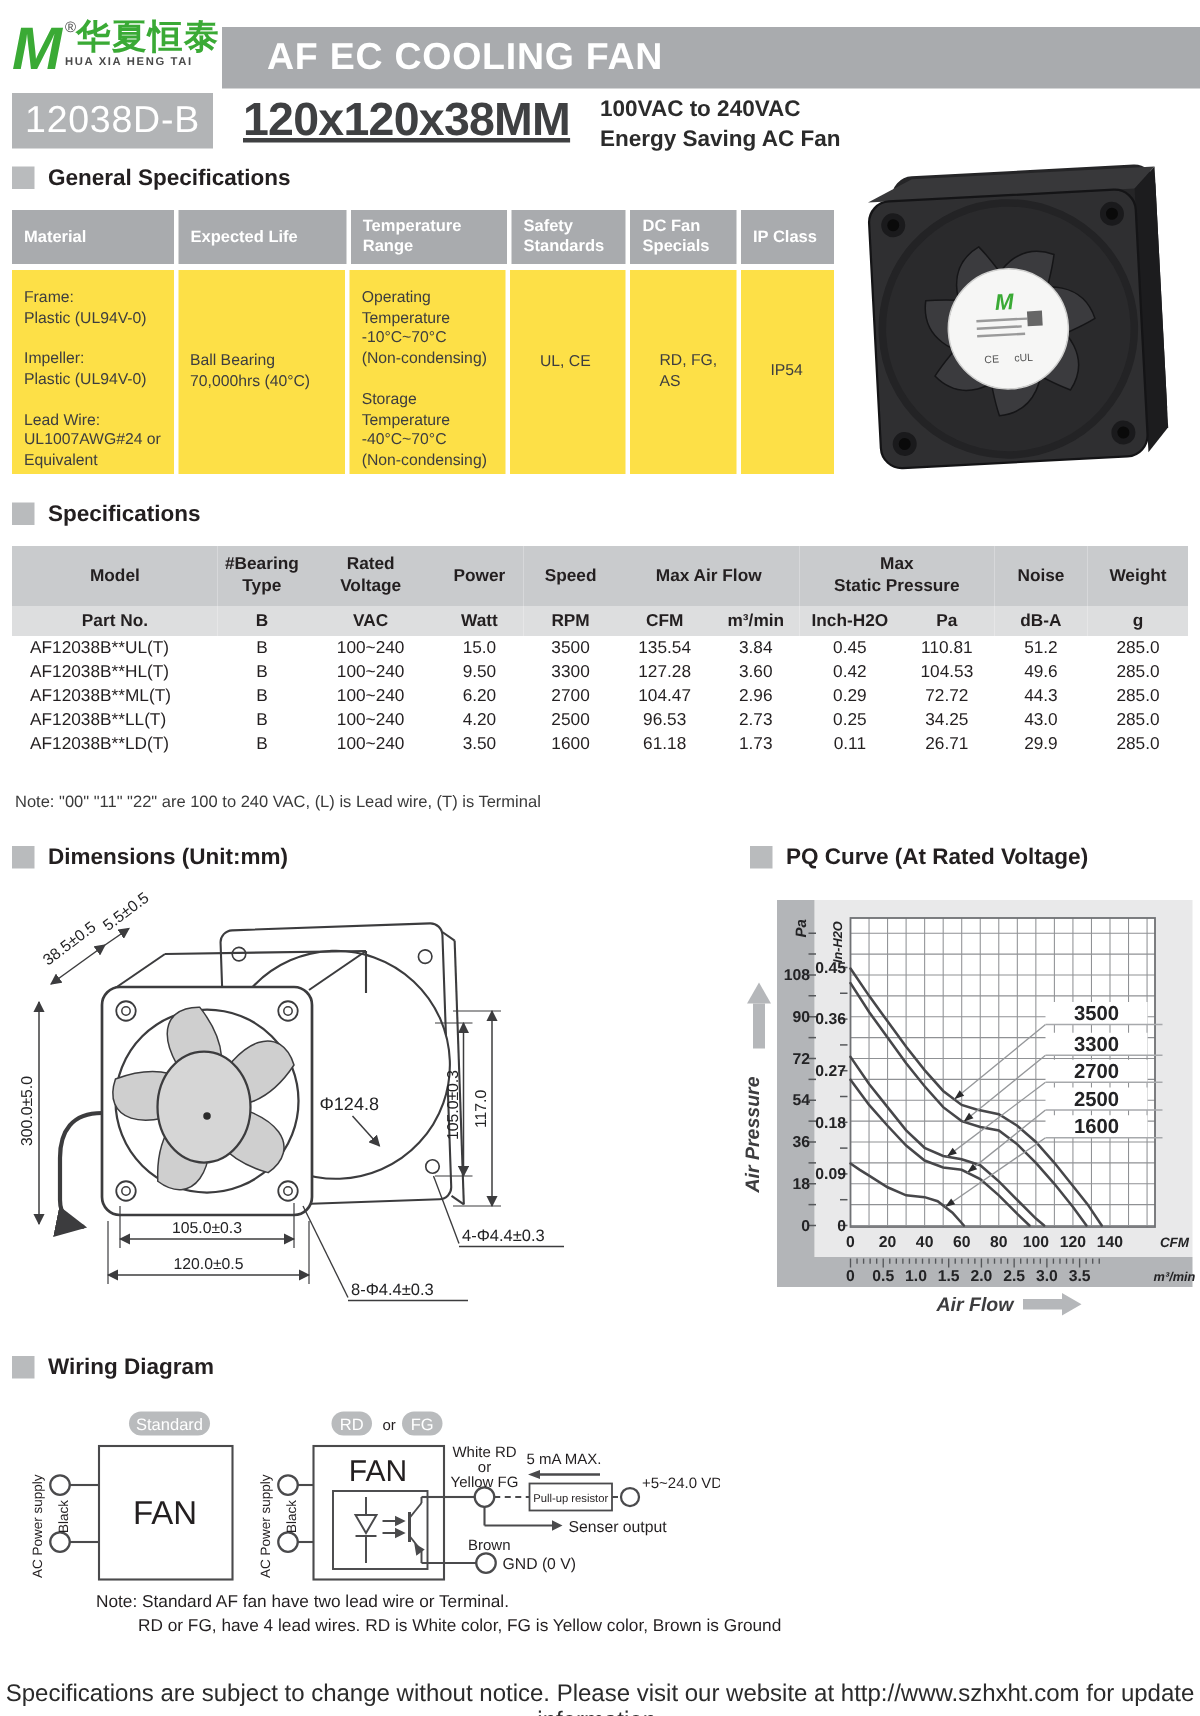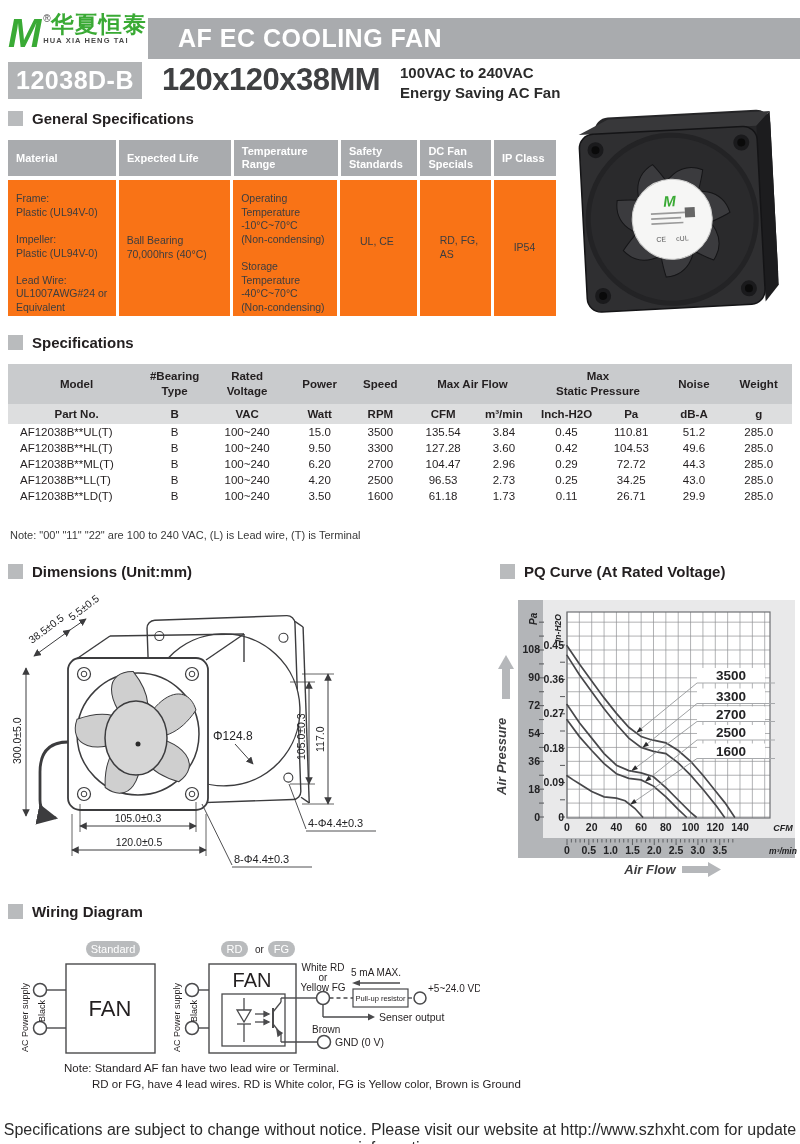--- a/index.html
+++ b/index.html
@@ -7,34 +7,34 @@
         font-family:"Liberation Sans","DejaVu Sans",sans-serif;color:#231f20;}
   .abs{position:absolute;}
   
   #logo-m{font-weight:bold;font-style:italic;font-size:40px;color:#3aaa35;line-height:1;}
   #logo-cn{font-size:23px;font-weight:bold;color:#3aaa35;letter-spacing:1px;line-height:1;}
   #logo-en{font-size:7.5px;font-weight:bold;color:#4a4a4a;letter-spacing:1.1px;}
   #logo-reg{font-size:10px;color:#4a4a4a;}
   #banner{left:148px;top:18px;width:652px;height:41px;background:#a9abae;display:flex;align-items:center;}
   #banner span{color:#fff;font-weight:bold;font-size:25px;letter-spacing:.5px;padding-left:30px;}
   #model-box{left:8px;top:62px;width:134px;height:37px;background:#b2b4b6;display:flex;align-items:center;justify-content:center;}
-  #model-box span{color:#fff;font-size:25px;font-weight:700;letter-spacing:.5px;}
-  #size-text{left:162px;top:62px;font-size:31px;font-weight:600;color:#3f4042;letter-spacing:-.5px;}
+  #model-box span{color:#fff;font-size:25px;font-weight:400;letter-spacing:.5px;}
+  #size-text{left:162px;top:62px;font-size:31px;font-weight:600;color:#3f4042;letter-spacing:-.5px;text-decoration:underline;}
   #volt-block{left:400px;top:63px;font-size:15px;font-weight:600;color:#2b2b2b;line-height:1.35;}
   
   .sec{display:flex;align-items:center;gap:9px;}
   .sec .bullet{width:15px;height:15px;background:#b9bbbd;}
   .sec .t{font-size:15px;font-weight:bold;color:#231f20;}
   
   #gen-table{left:8px;top:140px;width:548px;}
   .gen-head{display:flex;gap:3px;}
   .gen-head > div{background:#a9abae;color:#fff;font-weight:bold;font-size:11px;
      display:flex;align-items:center;padding:4px 8px;box-sizing:border-box;height:36px;line-height:1.15;white-space:pre-line;}
   .gen-body{display:flex;gap:3px;margin-top:4px;}
-  .gen-body > div{background:#f97316;color:#3d3d3f;font-size:10.5px;line-height:1.3;
+  .gen-body > div{background:#fde047;color:#3d3d3f;font-size:10.5px;line-height:1.3;
      padding:12px 8px;box-sizing:border-box;height:136px;white-space:pre-line;}
   .gc0{width:112px;} .gc1{width:116px;} .gc2{width:108px;} .gc3{width:79px;} .gc4{width:73px;} .gc5{width:64px;}
   .gen-body .gc3,.gen-body .gc4,.gen-body .gc5{display:flex;align-items:center;padding-left:20px;}
   .gen-body .gc3{padding-top:0;}
   
   #spec-table{left:8px;top:364px;width:784px;border-collapse:collapse;table-layout:fixed;}
   #spec-table th,#spec-table td{font-weight:normal;padding:0;}
   #spec-table .r1 th{background:#c9cbcd;font-size:11.5px;font-weight:600;height:40px;line-height:1.3;white-space:pre-line;text-align:center;}
   #spec-table .r2 th{background:#dddedf;font-size:11.5px;font-weight:600;height:20px;text-align:center;}
   #spec-table tbody td{font-size:11.5px;height:16px;text-align:center;color:#231f20;}

